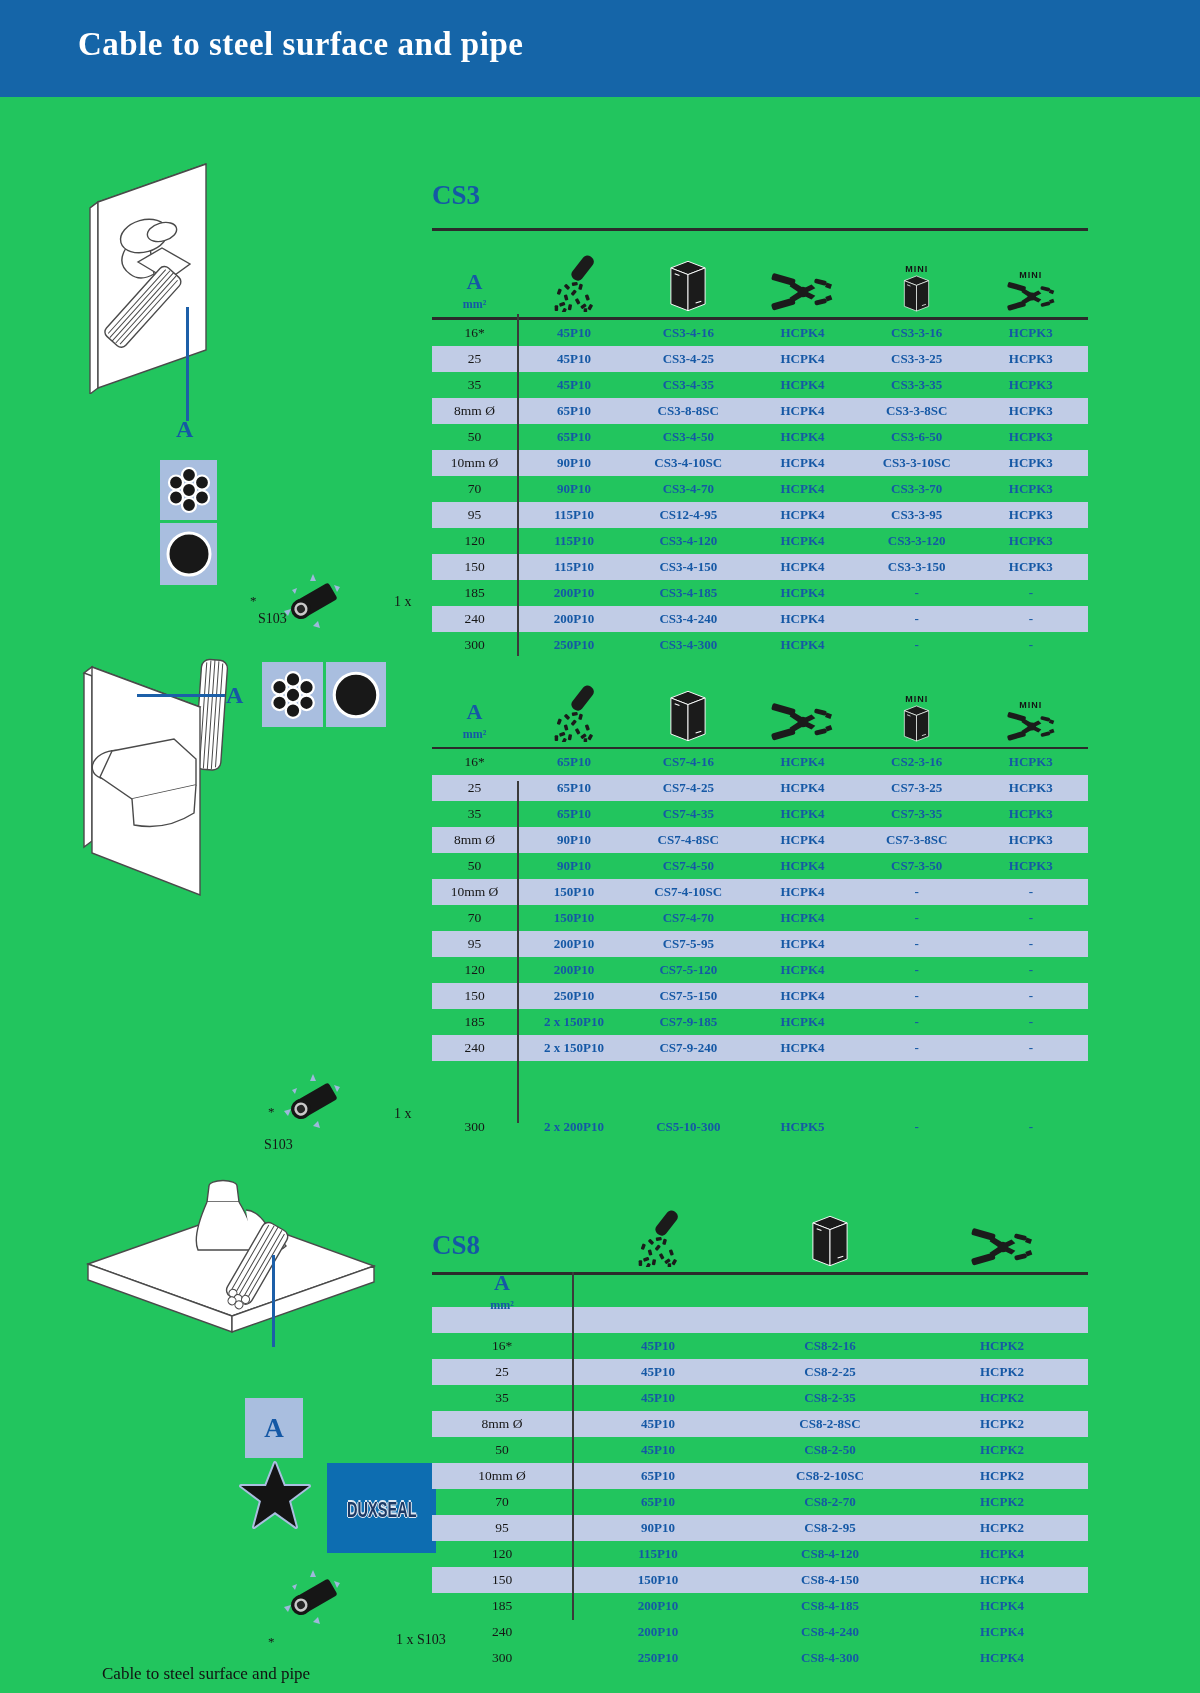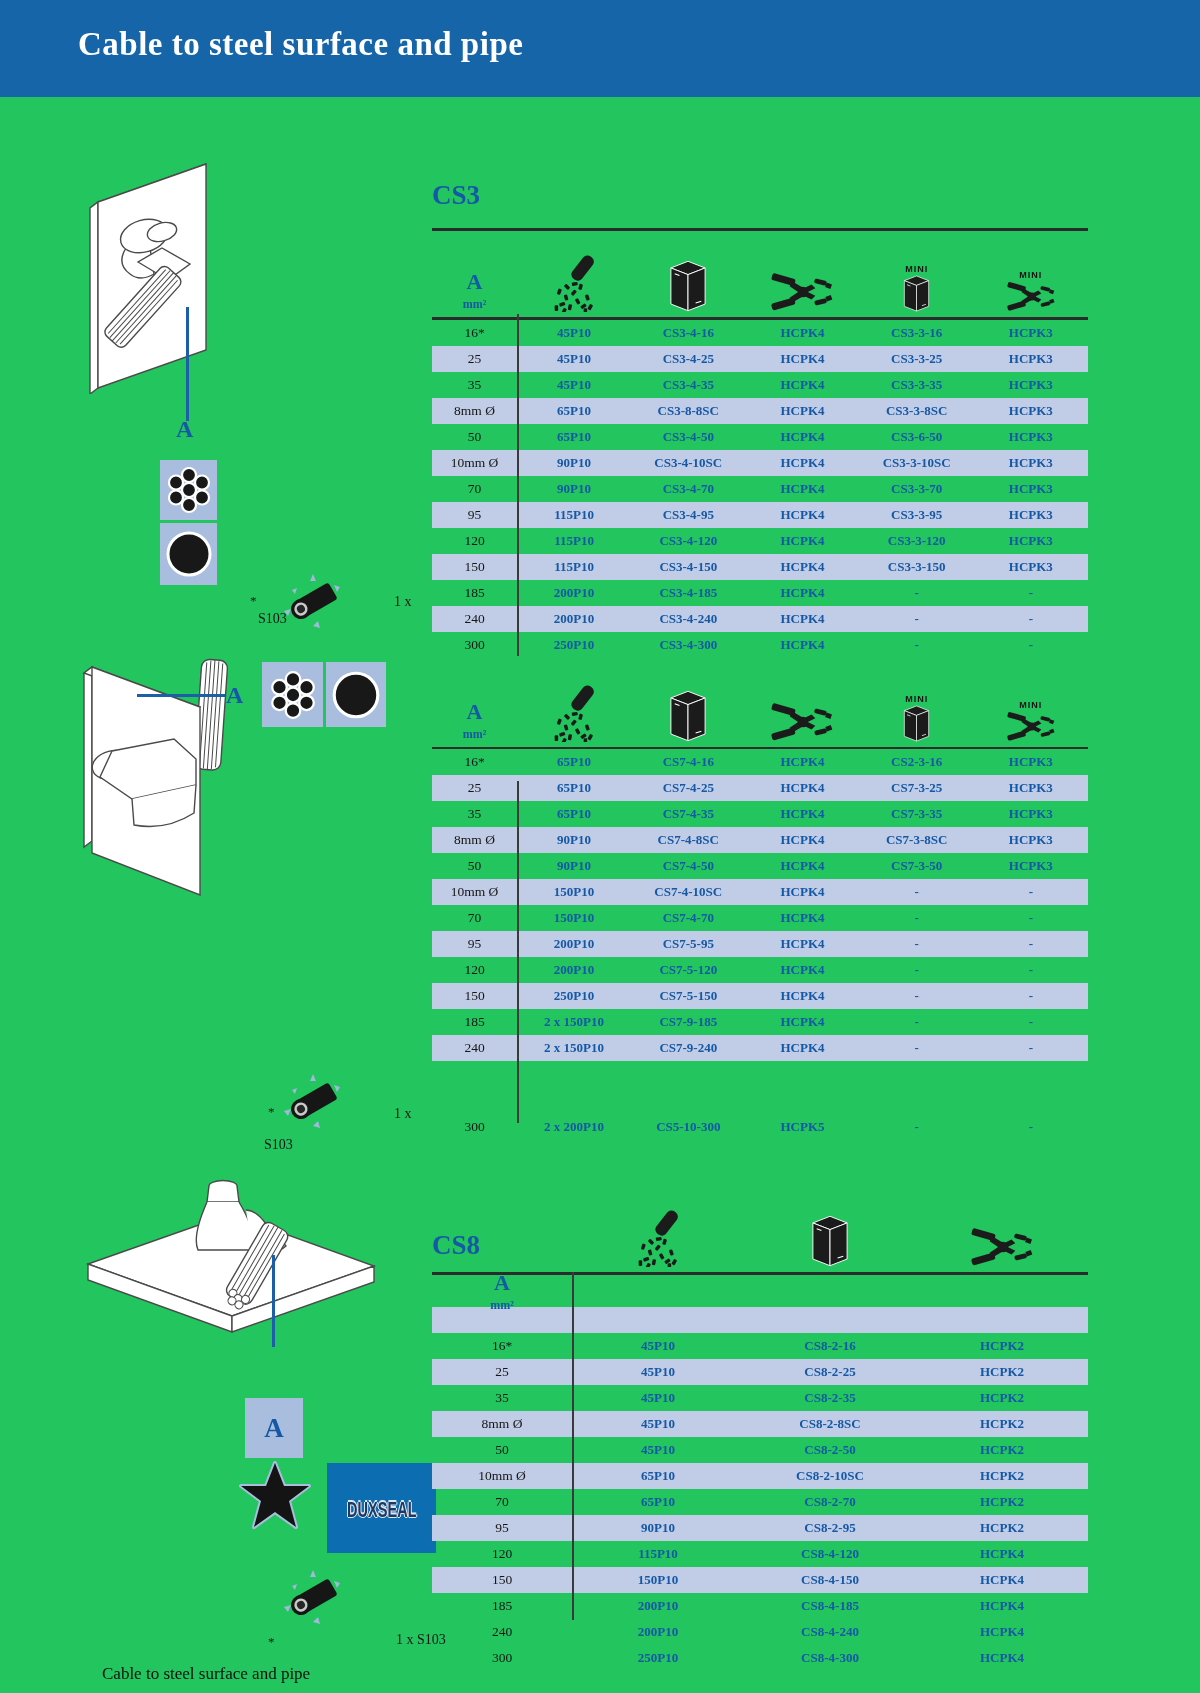--- a/index.html
+++ b/index.html
@@ -381,21 +381,21 @@
         <div class="lab lab-cell5">70</div>
         <div class="val val-cell5">90P10</div>
         <div class="val val-cell5">CS3-4-70</div>
         <div class="val val-cell5">HCPK4</div>
         <div class="val val-cell5">CS3-3-70</div>
         <div class="val val-cell5">HCPK3</div>
       </div>
       <div class="trow striped">
         <div class="lab lab-cell5">95</div>
         <div class="val val-cell5">115P10</div>
-        <div class="val val-cell5">CS3-4-95</div>
+        <div class="val val-cell5">CS12-4-95</div>
         <div class="val val-cell5">HCPK4</div>
         <div class="val val-cell5">CS3-3-95</div>
         <div class="val val-cell5">HCPK3</div>
       </div>
       <div class="trow">
         <div class="lab lab-cell5">120</div>
         <div class="val val-cell5">115P10</div>
         <div class="val val-cell5">CS3-4-120</div>
         <div class="val val-cell5">HCPK4</div>
         <div class="val val-cell5">CS3-3-120</div>

